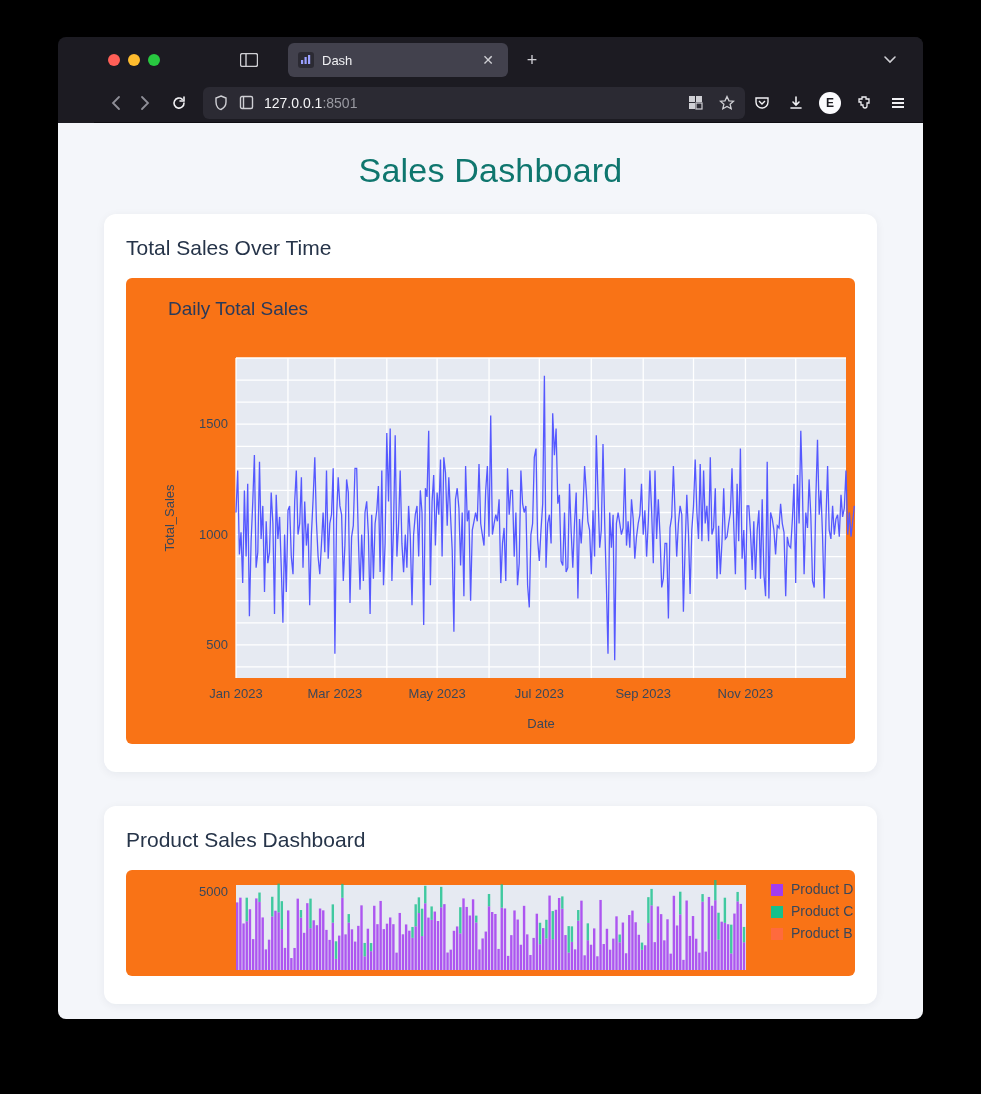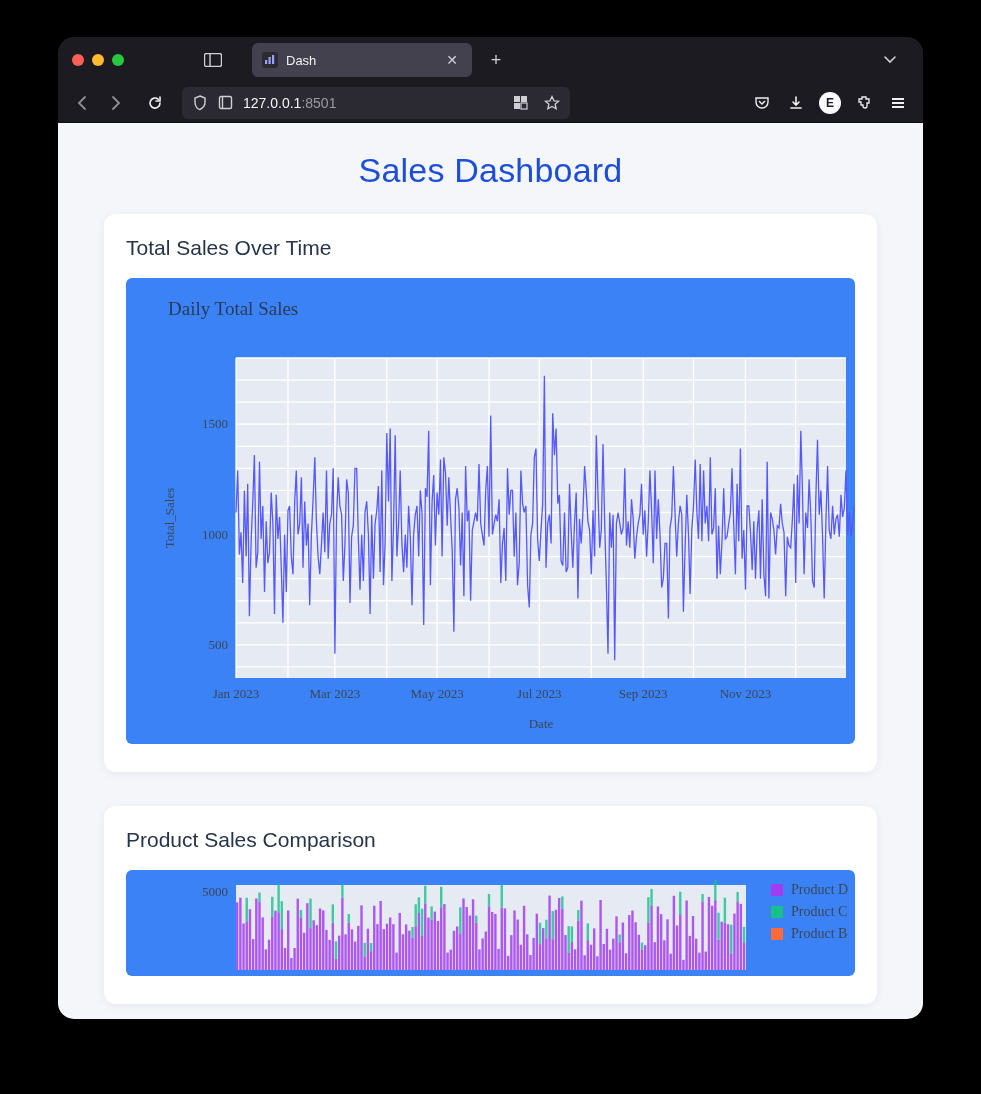--- a/index.html
+++ b/index.html
@@ -1,21 +1,22 @@
 <!DOCTYPE html>
 <html><head>
 <meta charset="utf-8">
 <style>
   * { box-sizing: border-box; margin: 0; padding: 0; }
   html, body { width: 981px; height: 1094px; background: #000; font-family: -apple-system, BlinkMacSystemFont, "Segoe UI", Helvetica, Arial, sans-serif; }
   .screen { position: absolute; left: 0; top: 0; width: 981px; height: 1094px; background:#000; }
   .window {
     position: absolute; left: 58px; top: 37px; width: 865px; height: 982px;
-    background: #1c1b22; border-radius: 16px; overflow: hidden;
+    background: #1c1b22; border-radius: 8px; overflow: hidden;
     box-shadow: 0 20px 60px rgba(0,0,0,.6);
+    padding-left: 36px;
   }
   
   .tabbar { height: 46px; background:#1c1b22; display:flex; align-items:center; padding:0 8px; }
   .traffic { display:flex; gap:8px; margin-left:6px; }
   .tl { width:12px; height:12px; border-radius:50%; }
   .red{background:#ff5f57}.yellow{background:#febc2e}.green{background:#28c840}
   .panel-btn { margin-left:76px; width:26px; height:20px; display:flex; align-items:center; justify-content:center; color:#cfcfd4;}
   .tab {
     margin-left:26px; height:34px; background:#42414d; border-radius:6px;
     display:flex; align-items:center; padding:0 10px; min-width:220px; color:#f0f0f3; font-size:13px;
@@ -24,43 +25,43 @@
   .tab .favicon { width:16px; height:16px; background:#2b2a33; border-radius:3px; display:flex; align-items:center;justify-content:center; font-size:10px; }
   .tab .close { margin-left:auto; color:#cfcfd4; font-size:14px; padding:2px 4px; border-radius:4px; }
   .newtab { margin-left:10px; width:28px; height:28px; display:flex; align-items:center;justify-content:center; color:#cfcfd4; font-size:18px; border-radius:4px;}
   .tabbar-spacer{flex:1}
   .chev { color:#cfcfd4; margin-right:8px; width:24px; text-align:center;}
   
   .toolbar { height:40px; background:#1c1b22; display:flex; align-items:center; padding:0 10px; gap:2px; border-bottom:1px solid #0e0d12;}
   .tbtn { width:30px; height:30px; display:flex; align-items:center;justify-content:center; color:#8f8f98; border-radius:4px;}
   .tbtn.active{color:#f0f0f3}
   .urlbar {
-    flex:0 0 auto; margin-left:10px; height:32px; width:388px; background:#2b2a33; border-radius:6px;
+    flex:0 0 auto; margin-left:10px; height:32px; width:542px; background:#2b2a33; border-radius:6px;
     display:flex; align-items:center; padding:0 10px; gap:10px; color:#cfcfd4; font-size:14px;
   }
   .urlbar .host{color:#f5f5f7}
   .urlbar .rest{color:#9a9aa2}
   .url-spacer{flex:1}
   .right-icons{margin-left:auto; display:flex; gap:4px;}
   .ebadge{ width:22px; height:22px; border-radius:50%; background:#fbfbfe; color:#1c1b22; font-weight:700; font-size:12px; display:flex;align-items:center;justify-content:center;}
   
   .viewport {
     position:absolute; left:0; top:86px; right:0; bottom:0;
     background:#f4f6fa; overflow:hidden;
   }
   .page-title {
-    text-align:center; font-size:34px; font-weight:500; color:#1d4ed8; padding:28px 0 24px;
+    text-align:center; font-size:34px; font-weight:500; color:#0f766e; padding:28px 0 24px;
     letter-spacing:.2px;
   }
   .card {
     background:#fff; margin:0 46px 34px; border-radius:12px; padding:22px 22px 28px;
     box-shadow: 0 2px 10px rgba(20,30,50,.06);
   }
   .card h2 { font-size:21px; font-weight:400; color:#263449; margin-bottom:18px;}
-  .chart-frame { background:#3b82f6; border-radius:6px; padding:10px 10px 6px;font-family:Liberation Serif, serif; }
+  .chart-frame { background:#f97316; border-radius:6px; padding:10px 10px 6px; }
   .chart-title { font-size:19px; color:#2a3a5a; margin:10px 0 18px 32px; font-weight:500;}
   svg { display:block; }
   .axis-label { font-size:13px; fill:#3a475a; }
   .grid line { stroke:#fff; stroke-width:1.3; }
   .plot-bg { fill:#e6eaf2; }
   .series-line { fill:none; stroke:#5558ff; stroke-width:1.3; }
   .legend-item { font-size:14px; fill:#3a475a; }
 </style>
 </head>
 <body>
@@ -227,21 +228,21 @@
               <text x="507.2252747252747" y="360" text-anchor="middle" class="axis-label">Sep 2023</text>
               <text x="609.4505494505495" y="360" text-anchor="middle" class="axis-label">Nov 2023</text>
               <text x="405" y="390" text-anchor="middle" class="axis-label">Date</text>
               <text x="0" y="0" text-anchor="middle" class="axis-label" transform="translate(38,180) rotate(-90)">Total_Sales</text>
               <path d="M100.0 174.5 L101.7 132.6 L103.4 216.4 L105.0 194.3 L106.7 245.1 L108.4 152.4 L110.1 218.6 L111.7 145.8 L113.4 278.2 L115.1 203.2 L116.8 163.4 L118.4 117.1 L120.1 229.7 L121.8 214.2 L123.5 123.7 L125.1 201.0 L126.8 167.9 L128.5 253.9 L130.2 183.3 L131.8 225.2 L133.5 214.2 L135.2 154.6 L136.9 185.5 L138.5 276.0 L140.2 156.8 L141.9 201.0 L143.6 178.9 L145.2 227.4 L146.9 284.8 L148.6 196.6 L150.3 253.9 L152.0 172.3 L153.6 167.9 L155.3 218.6 L157.0 236.3 L158.7 163.4 L160.3 132.6 L162.0 196.6 L163.7 185.5 L165.4 139.2 L167.0 229.7 L168.7 163.4 L170.4 207.6 L172.1 185.5 L173.7 267.2 L175.4 196.6 L177.1 161.2 L178.8 119.3 L180.4 183.3 L182.1 218.6 L183.8 236.3 L185.5 205.4 L187.1 174.5 L188.8 214.2 L190.5 132.6 L192.2 220.8 L193.8 185.5 L195.5 176.7 L197.2 130.3 L198.9 315.7 L200.5 181.1 L202.2 139.2 L203.9 167.9 L205.6 176.7 L207.3 242.9 L208.9 207.6 L210.6 141.4 L212.3 154.6 L214.0 265.0 L215.6 198.8 L217.3 187.7 L219.0 130.3 L220.7 130.3 L222.3 198.8 L224.0 251.7 L225.7 196.6 L227.4 242.9 L229.0 174.5 L230.7 163.4 L232.4 196.6 L234.1 276.0 L235.7 176.7 L237.4 240.7 L239.1 185.5 L240.8 172.3 L242.4 148.0 L244.1 234.1 L245.8 132.6 L247.5 247.3 L249.1 205.4 L250.8 95.0 L252.5 163.4 L254.2 90.6 L255.9 242.9 L257.5 189.9 L259.2 97.2 L260.9 218.6 L262.6 185.5 L264.2 132.6 L265.9 205.4 L267.6 234.1 L269.3 196.6 L270.9 229.7 L272.6 167.9 L274.3 198.8 L276.0 267.2 L277.6 196.6 L279.3 176.7 L281.0 167.9 L282.7 218.6 L284.3 152.4 L286.0 174.5 L287.7 287.0 L289.4 150.2 L291.0 159.0 L292.7 92.8 L294.4 247.3 L296.1 163.4 L297.7 137.0 L299.4 207.6 L301.1 154.6 L302.8 176.7 L304.5 121.5 L306.1 218.6 L307.8 119.3 L309.5 134.8 L311.2 187.7 L312.8 139.2 L314.5 176.7 L316.2 212.0 L317.9 293.7 L319.5 161.2 L321.2 150.2 L322.9 170.1 L324.6 227.4 L326.2 174.5 L327.9 258.3 L329.6 128.1 L331.3 183.3 L332.9 172.3 L334.6 262.8 L336.3 192.1 L338.0 183.3 L339.6 174.5 L341.3 183.3 L343.0 125.9 L344.7 185.5 L346.3 196.6 L348.0 207.6 L349.7 152.4 L351.4 128.1 L353.0 198.8 L354.7 77.4 L356.4 196.6 L358.1 185.5 L359.8 176.7 L361.4 183.3 L363.1 161.2 L364.8 245.1 L366.5 205.4 L368.1 189.9 L369.8 242.9 L371.5 130.3 L373.2 176.7 L374.8 152.4 L376.5 152.4 L378.2 218.6 L379.9 174.5 L381.5 247.3 L383.2 225.2 L384.9 132.6 L386.6 165.7 L388.2 174.5 L389.9 167.9 L391.6 247.3 L393.3 269.4 L394.9 196.6 L396.6 185.5 L398.3 119.3 L400.0 110.5 L401.6 201.0 L403.3 223.0 L405.0 192.1 L406.7 165.7 L408.4 37.7 L410.0 229.7 L411.7 185.5 L413.4 176.7 L415.1 205.4 L416.7 75.2 L418.4 117.1 L420.1 90.6 L421.8 165.7 L423.4 156.8 L425.1 223.0 L426.8 227.4 L428.5 174.5 L430.1 234.1 L431.8 229.7 L433.5 145.8 L435.2 194.3 L436.8 229.7 L438.5 185.5 L440.2 154.6 L441.9 260.6 L443.5 181.1 L445.2 205.4 L446.9 174.5 L448.6 128.1 L450.2 152.4 L451.9 183.3 L453.6 192.1 L455.3 236.3 L457.0 172.3 L458.6 218.6 L460.3 97.2 L462.0 156.8 L463.7 209.8 L465.3 192.1 L467.0 106.1 L468.7 185.5 L470.4 247.3 L472.0 315.7 L473.7 174.5 L475.4 209.8 L477.1 176.7 L478.7 322.3 L480.4 185.5 L482.1 174.5 L483.8 185.5 L485.4 196.6 L487.1 189.9 L488.8 130.3 L490.5 207.6 L492.1 183.3 L493.8 209.8 L495.5 161.2 L497.2 181.1 L498.8 220.8 L500.5 198.8 L502.2 185.5 L503.9 176.7 L505.5 145.8 L507.2 196.6 L508.9 172.3 L510.6 218.6 L512.3 183.3 L513.9 132.6 L515.6 172.3 L517.3 225.2 L519.0 132.6 L520.6 201.0 L522.3 161.2 L524.0 196.6 L525.7 249.5 L527.3 240.7 L529.0 205.4 L530.7 205.4 L532.4 280.4 L534.0 189.9 L535.7 178.9 L537.4 128.1 L539.1 176.7 L540.7 218.6 L542.4 185.5 L544.1 167.9 L545.8 176.7 L547.4 273.8 L549.1 209.8 L550.8 156.8 L552.5 196.6 L554.1 256.1 L555.8 192.1 L557.5 167.9 L559.2 121.5 L560.9 174.5 L562.5 201.0 L564.2 125.9 L565.9 203.2 L567.6 132.6 L569.2 185.5 L570.9 167.9 L572.6 203.2 L574.3 119.3 L575.9 196.6 L577.6 189.9 L579.3 150.2 L581.0 240.7 L582.6 187.7 L584.3 236.3 L586.0 203.2 L587.7 150.2 L589.3 201.0 L591.0 198.8 L592.7 185.5 L594.4 174.5 L596.0 130.3 L597.7 185.5 L599.4 236.3 L601.1 145.8 L602.7 203.2 L604.4 110.5 L606.1 220.8 L607.8 192.1 L609.5 251.7 L611.1 167.9 L612.8 167.9 L614.5 194.3 L616.2 231.9 L617.8 183.3 L619.5 240.7 L621.2 192.1 L622.9 172.3 L624.5 240.7 L626.2 161.2 L627.9 236.3 L629.6 258.3 L631.2 123.7 L632.9 260.6 L634.6 174.5 L636.3 181.1 L637.9 192.1 L639.6 216.4 L641.3 187.7 L643.0 189.9 L644.6 165.7 L646.3 185.5 L648.0 194.3 L649.7 258.3 L651.3 198.8 L653.0 207.6 L654.7 209.8 L656.4 181.1 L658.0 145.8 L659.7 245.1 L661.4 137.0 L663.1 185.5 L664.8 92.8 L666.4 150.2 L668.1 236.3 L669.8 174.5 L671.5 189.9 L673.1 141.4 L674.8 176.7 L676.5 242.9 L678.2 249.5 L679.8 161.2 L681.5 101.7 L683.2 176.7 L684.9 152.4 L686.5 196.6 L688.2 260.6 L689.9 183.3 L691.6 128.1 L693.2 192.1 L694.9 201.0 L696.6 167.9 L698.3 196.6 L699.9 181.1 L701.6 176.7 L703.3 198.8 L705.0 156.8 L706.6 178.9 L708.3 170.1 L710.0 132.6 L711.7 196.6 L713.4 174.5 L715.0 198.8 L716.7 183.3 L718.4 167.9 " class="series-line"></path>
             </svg>
       </div>
     </div>
 
     <div class="card">
-      <h2>Product Sales Comparison</h2>
+      <h2>Product Sales Dashboard</h2>
       <div class="chart-frame">
         <svg id="chart2" width="720" height="90" viewBox="0 0 720 90">
               <rect x="100" y="5" width="510" height="85" fill="#e6eaf2"></rect>
               <text x="92" y="16" text-anchor="end" class="axis-label">5000</text>
               <rect x="100" y="22.41754543895749" width="2.390625" height="67.58245456104251" fill="#a23cf0" opacity="0.85"></rect>
               <rect x="103.1875" y="17.665702160493822" width="2.390625" height="72.33429783950618" fill="#a23cf0" opacity="0.85"></rect>
               <rect x="106.375" y="43.474558470507546" width="2.390625" height="46.525441529492454" fill="#a23cf0" opacity="0.85"></rect>
               <rect x="109.5625" y="41.263867455418385" width="2.390625" height="48.736132544581615" fill="#a23cf0" opacity="0.85"></rect>
               <rect x="109.5625" y="17.688957475994517" width="2.390625" height="23.574909979423868" fill="#16c08b" opacity="0.8"></rect>
               <rect x="112.75" y="29.246056241426615" width="2.390625" height="60.753943758573385" fill="#a23cf0" opacity="0.85"></rect>

